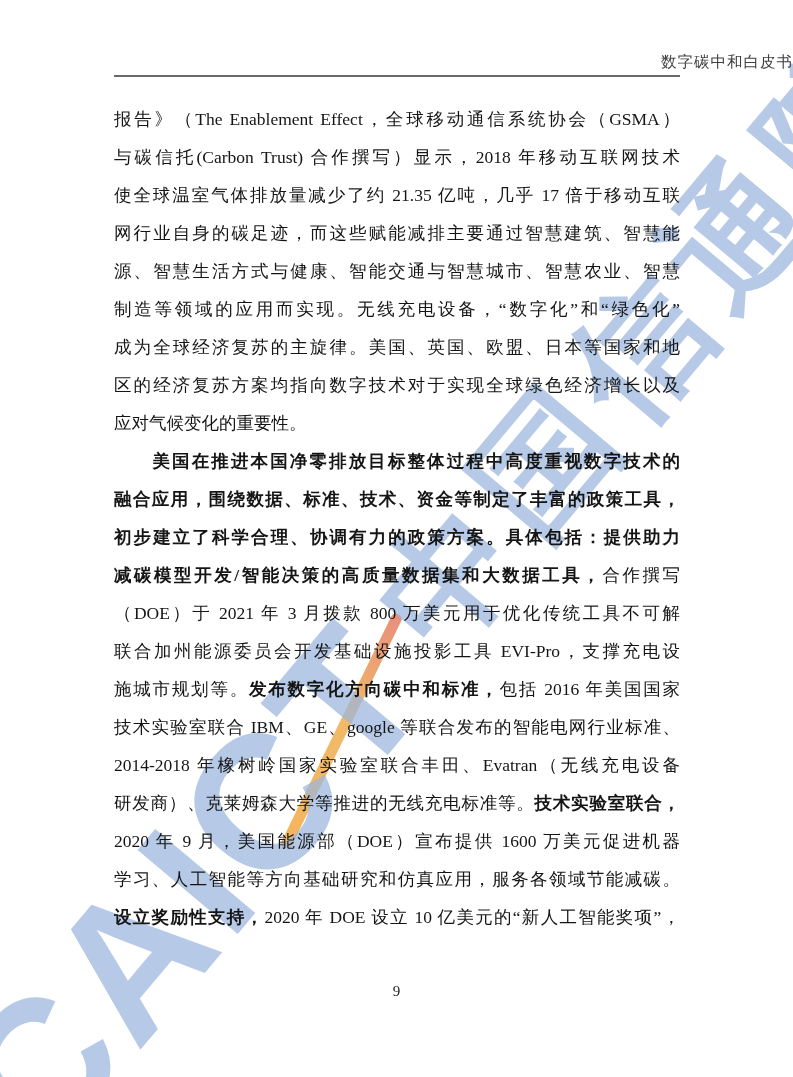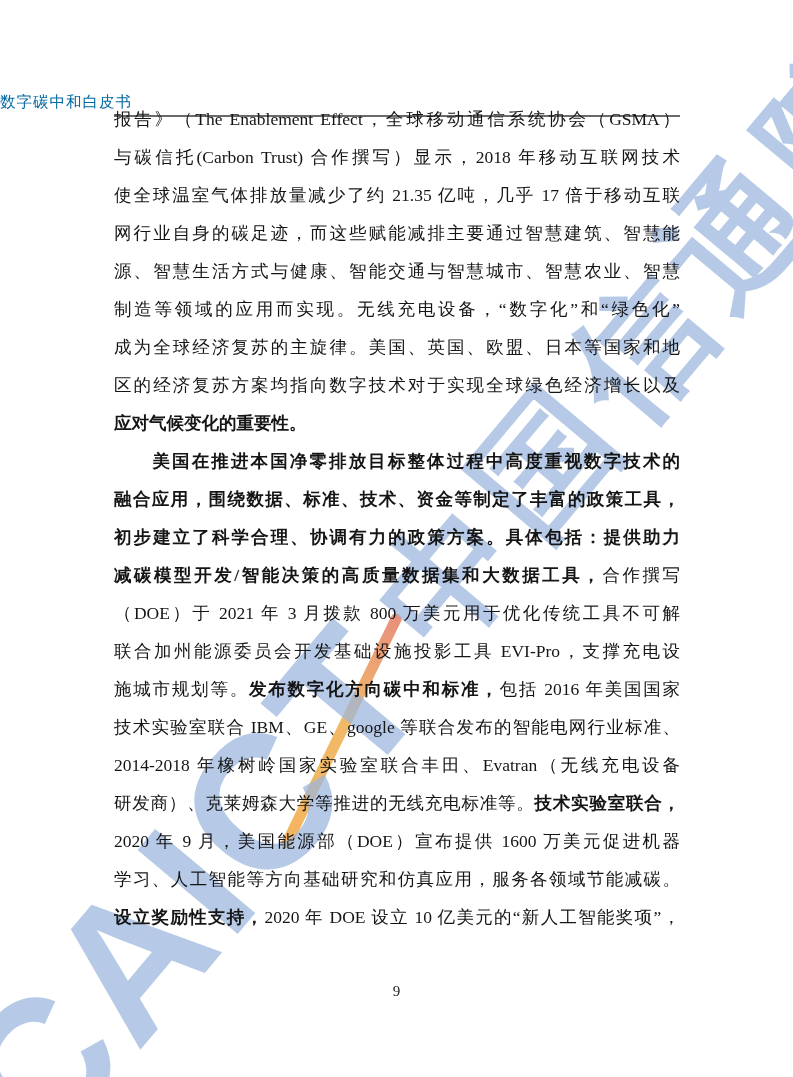--- a/index.html
+++ b/index.html
@@ -29,35 +29,34 @@
     position:absolute; left:336px; top:601px;
     width:11px; height:260px;
     transform:rotate(26deg);
     background:linear-gradient(to top,#f2a237 0%,#eda842 55%,#e2735c 100%);
     opacity:0.8; border-radius:5px;
   }
 
   
   header { position:absolute; top:52px; left:0; width:100%; z-index:1; }
   .header-title {
-    text-align:left; font-size:15.5px; line-height:20px; color:#0369a1;
+    text-align:right; font-size:15.5px; line-height:20px; color:#404040;
     letter-spacing:1px;
-    margin-top:40px;
   }
   .header-rule { margin:3px auto 0; width:566px; height:2px; background:#6a6a6a; }
 
   
   main.body-text { position:absolute; top:100px; left:114px; width:566px; z-index:1; }
   .text-line {
     font-size:17.5px; height:38px; line-height:38px;
     color:#151515;
     text-align:justify; text-align-last:justify;
     overflow:hidden;
   }
-  .text-line.no-justify { text-align-last:left;font-weight:bold; }
+  .text-line.no-justify { text-align-last:left; }
   .text-line.indent { text-indent:2.2em; }
   .text-line .bold {
     font-family:Liberation Serif, serif;
     font-weight:700;
   }
 
   
   footer { position:absolute; top:982px; left:0; width:100%; text-align:center; z-index:1; }
   .page-number { font-size:15px; color:#222222; }
 </style>

